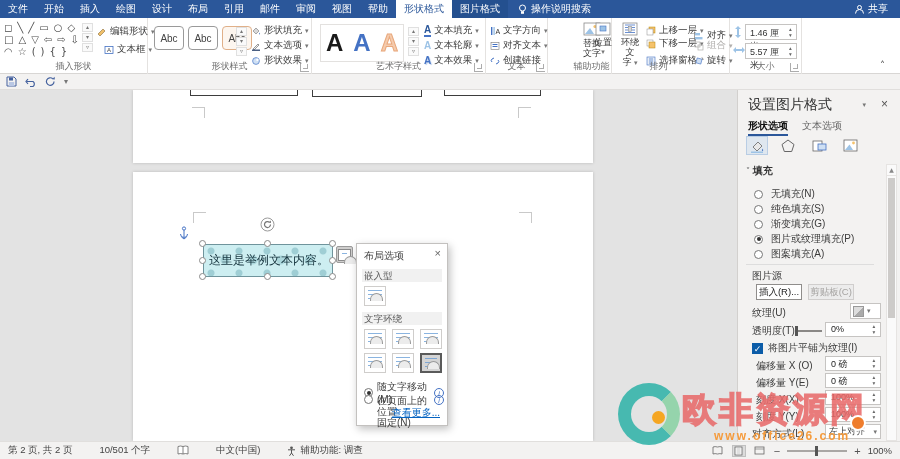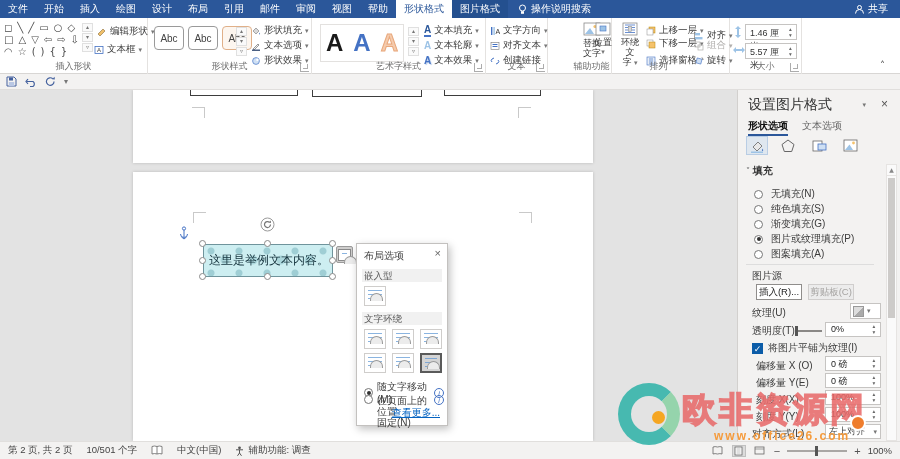--- a/index.html
+++ b/index.html
@@ -81,21 +81,21 @@
   .plabel { position:absolute; left:18px; font-size:10px; color:#3b3b3b; white-space:nowrap; }
   .pdiv { position:absolute; left:8px; width:128px; border-top:1px solid #ddd; }
   .pbtn { position:absolute; height:16px; font-size:9.5px; text-align:center; line-height:14px; background:#fff; border:1px solid #8f8d8b; color:#222; }
   .pbtn.dis { background:#ececec; border-color:#d0cecd; color:#a5a3a1; }
   .chk { width:11px; height:11px; background:#0b5ca8; border:1px solid #0b5ca8; color:#fff; font-size:9px; line-height:10px; text-align:center; flex:none; }
   .pscroll { position:absolute; right:3px; top:74px; bottom:0; width:11px; background:#fafafa; border:1px solid #e6e4e2; }
   .pscroll .up { height:11px; border-bottom:1px solid #e6e4e2; font-size:6px; text-align:center; line-height:10px; color:#888; font-family:"DejaVu Sans",sans-serif; }
   .pscroll .thumb { position:absolute; top:13px; left:1px; right:1px; height:140px; background:#cdcbc9; }
 
   
-  .statusbar { position:absolute; top:441px; left:0; width:900px; height:18px; background:#f3f2f1; border-top:1px solid #e1dfdd; display:flex; align-items:center; font-size:9.5px; color:#444; padding:0 8px; gap:14px; }
+  .statusbar { position:absolute; top:441px; left:0; width:900px; height:18px; background:#f3f2f1; border-top:1px solid #e1dfdd; display:flex; align-items:center; font-size:9.5px; color:#444; padding:0 8px; gap:27px; }
   .sb-right { margin-left:auto; display:flex; align-items:center; gap:7px; }
   .viewico { width:14px; height:12px; display:flex; align-items:center; justify-content:center; }
   .viewico.on { background:#dcdcdc; border:1px solid #c0c0c0; }
   .zoomtrack { width:60px; height:2px; background:#a9a7a5; position:relative; }
   .zoomthumb { position:absolute; left:28px; top:-4px; width:3px; height:10px; background:#555; }
 
   
   .watermark { position:absolute; left:618px; top:381px; width:282px; height:72px; z-index:60; pointer-events:none; }
   .wm-ring { position:absolute; left:0; top:2px; width:62px; height:62px; border-radius:50%; border:13px solid #3ab6ac; border-right-color:#8fd3a8; opacity:.92; }
   .wm-dot { position:absolute; left:34px; top:30px; width:13px; height:13px; border-radius:50%; background:#f5a623; }
@@ -149,21 +149,21 @@
       <span>▾</span>
       <span>▿</span>
     </div>
     <div class="rsmall abs" style="left:97px;top:6px;">
       <svg class="mini" viewBox="0 0 10 10">
           <path d="M1 7 L6 2 L8 4 L3 9 Z" fill="#f0c06a" stroke="#8a6d3b" stroke-width=".6"></path>
         </svg>
       <span>编辑形状</span>
       <span class="caret">▾</span>
     </div>
-    <div class="rsmall abs" style="left:94px;top:24px;justify-content:space-between;">
+    <div class="rsmall abs" style="left:104px;top:24px;justify-content:space-between;">
       <svg class="mini" viewBox="0 0 10 10">
           <rect x="1" y="1.5" width="8" height="7" fill="#fff" stroke="#4472c4" stroke-width=".8"></rect>
           <text x="3" y="7.4" font-size="6" fill="#444">A</text>
         </svg>
       <span>文本框</span>
       <span class="caret">▾</span>
     </div>
     <div class="glabel">插入形状</div>
   </div>
 

